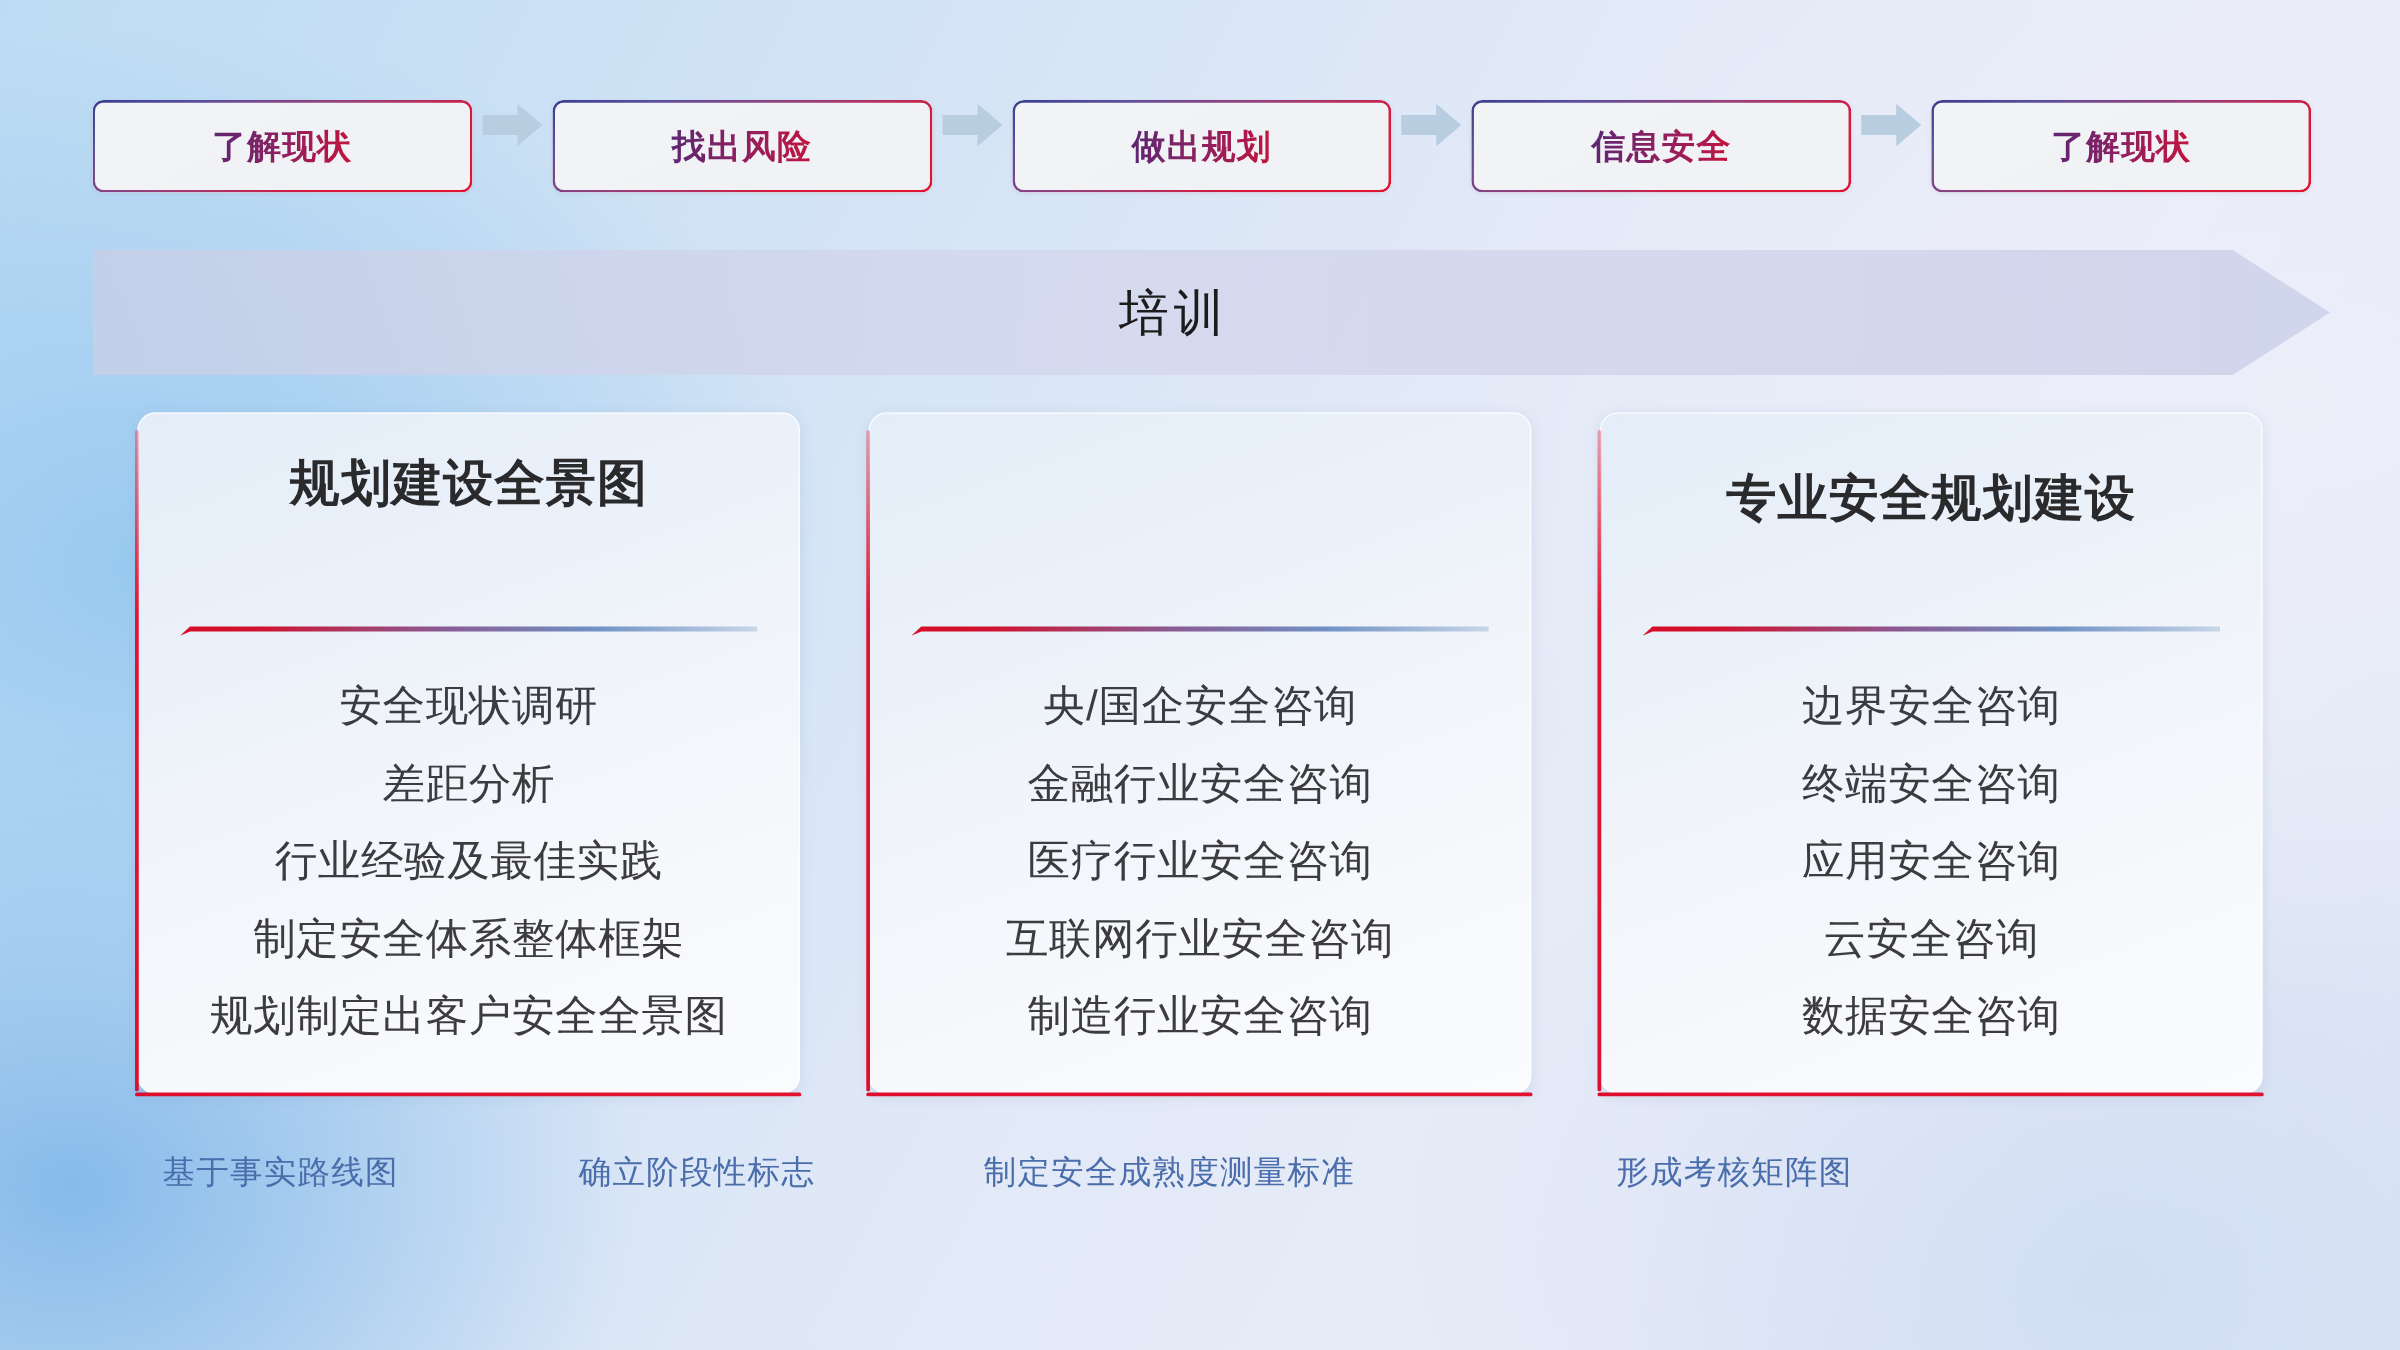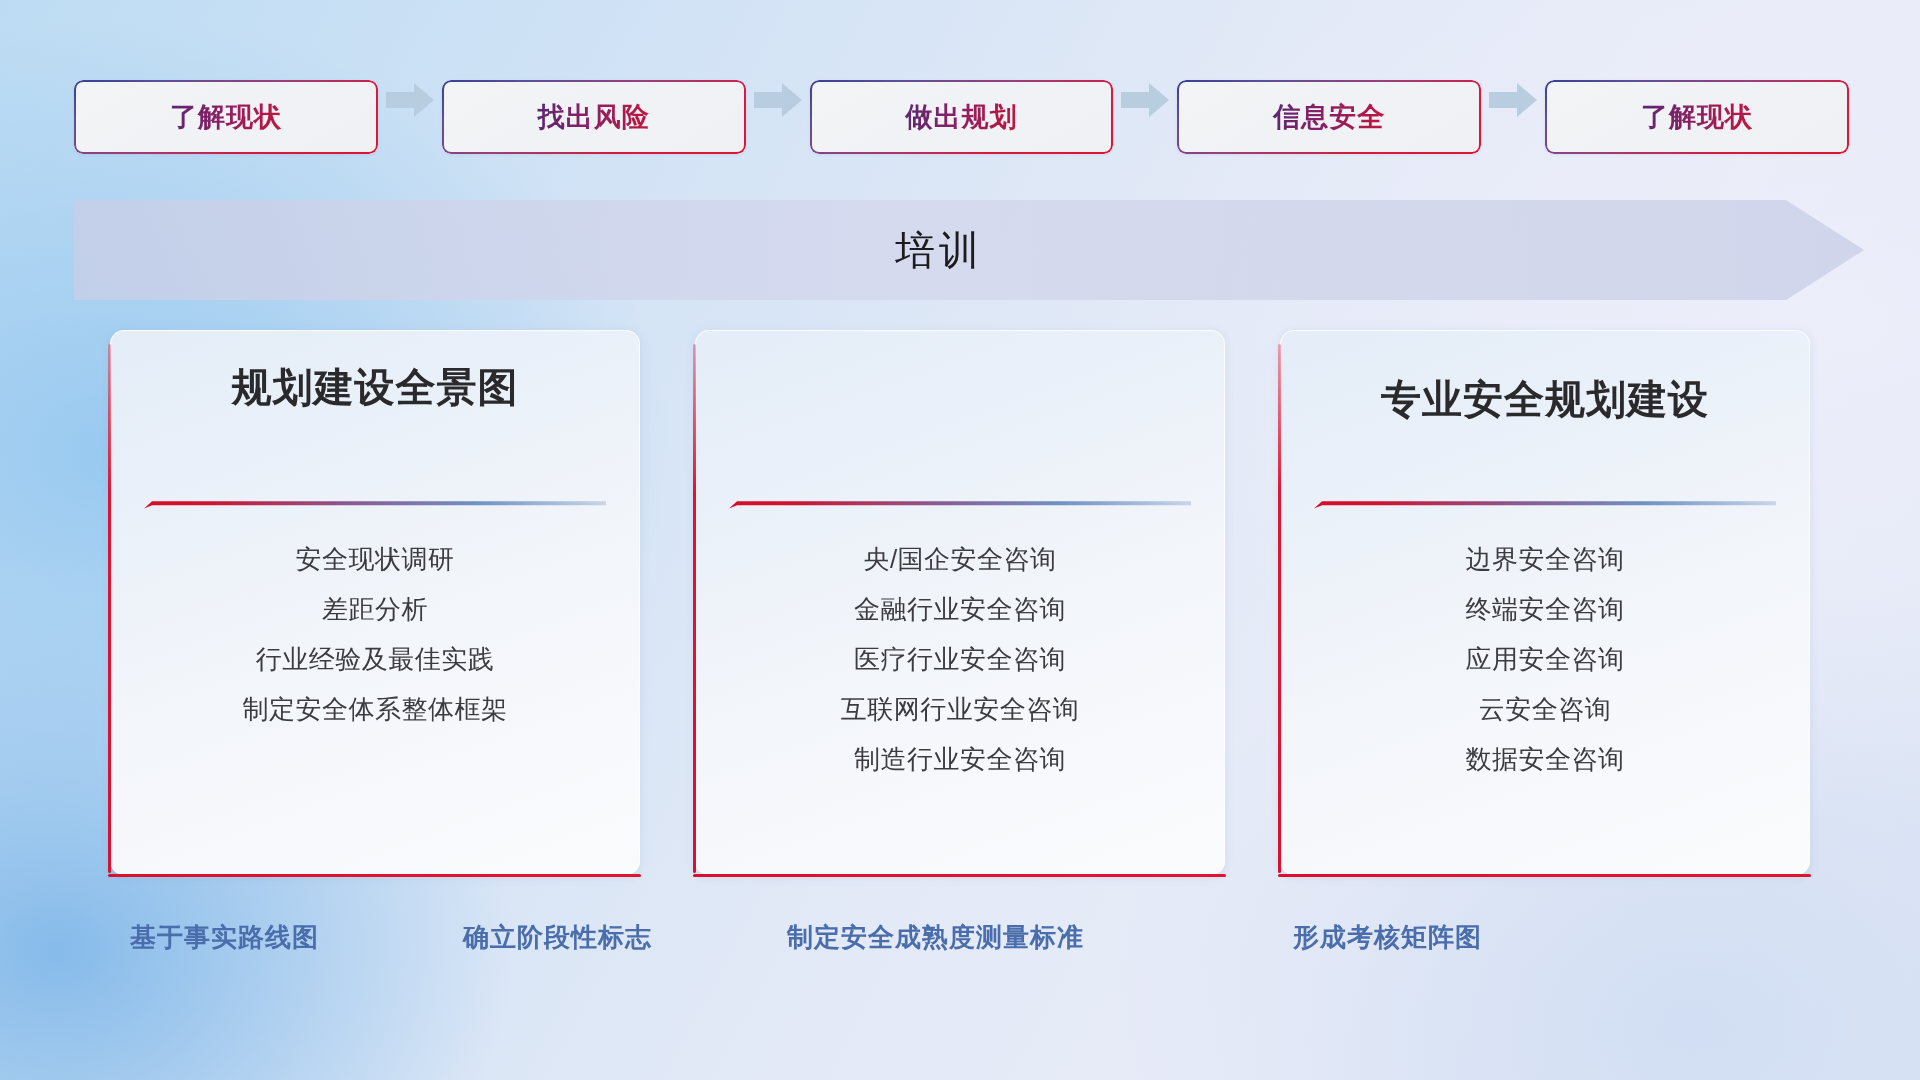--- a/index.html
+++ b/index.html
@@ -107,29 +107,29 @@
     position:absolute; left:34px; right:34px; top:170px; height:9px;
   }
   .card-divider svg { width:100%; height:100%; display:block; }
 
   .card-list {
     position:absolute; left:0; right:0; top:210px;
     display:flex; flex-direction:column; align-items:center; gap:11px;
     padding:0 22px;
   }
   .card-list-item {
-    font-size:26px; color:#3c3c40; letter-spacing:0.5px; line-height:1.5;
+    font-size:34px; color:#3c3c40; letter-spacing:0.5px; line-height:1.5;
     white-space:nowrap;
   }
 
   
   .footnotes { position:absolute; left:0; top:920px; width:1920px; height:50px; }
   .footnote {
     position:absolute; top:0;
-    font-size:26px; font-weight:bold; color:#4a6dab; letter-spacing:1px;
+    font-size:26px; font-weight:normal; color:#4a6dab; letter-spacing:1px;
     white-space:nowrap;
   }
 </style>
 </head>
 <body>
 
 <div class="steps">
 
   <div class="step-box">
     <div class="step-label">了解现状</div>
@@ -197,20 +197,21 @@
             </linearGradient>
           </defs>
         <path d="M0 8.6 L8 1.2 L460 1.2 L460 5.2 L8 5.2 Z" fill="url(#g1)"></path>
       </svg>
     </div>
     <div class="card-list">
       <div class="card-list-item">安全现状调研</div>
       <div class="card-list-item">差距分析</div>
       <div class="card-list-item">行业经验及最佳实践</div>
       <div class="card-list-item">制定安全体系整体框架</div>
+      <div class="card-list-item">规划制定出客户安全全景图</div>
     </div>
   </div>
 
   <div class="card">
     <div class="card-accent-left"></div>
     <div class="card-accent-bottom"></div>
     <div class="card-divider">
       <svg viewBox="0 0 460 9" preserveAspectRatio="none">
         <defs>
             <linearGradient id="g2" x1="0" y1="0" x2="1" y2="0">

